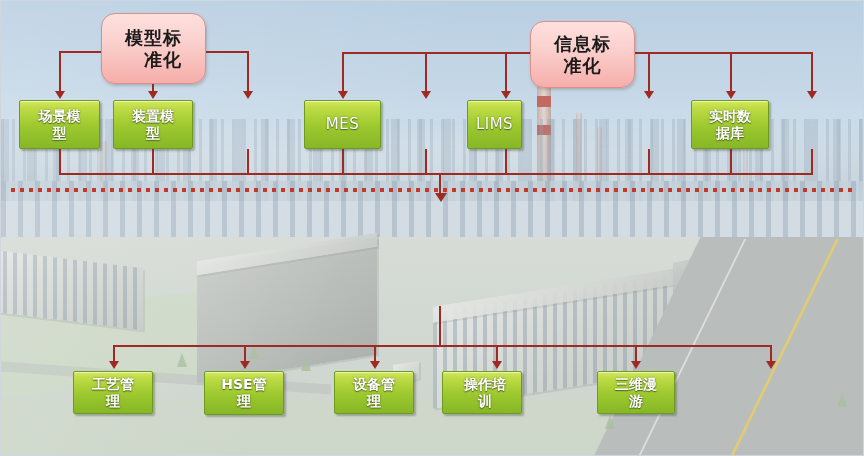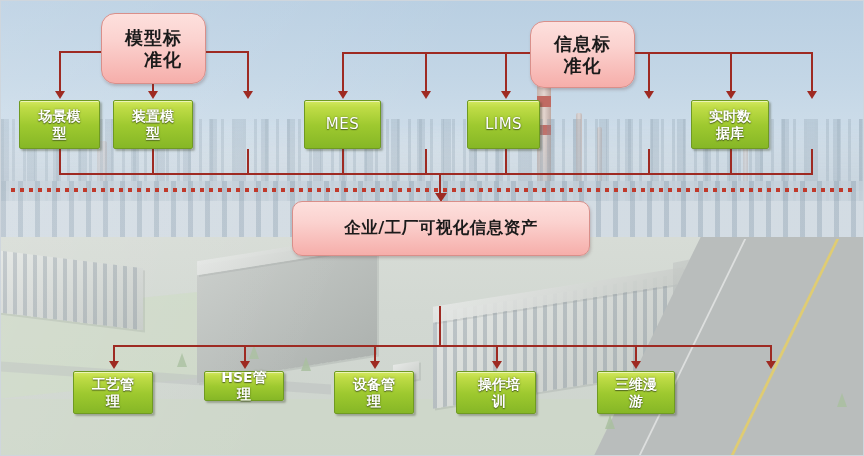--- a/index.html
+++ b/index.html
@@ -182,46 +182,45 @@
 
   <div class="pinkbox tall" style="left:529px;top:20px;width:103px;height:65px;white-space:pre-line;">信息标
 准化</div>
 
   <div class="greenbox" style="left:18px;top:99px;width:81px;height:49px;white-space:pre-line;">场景模
 型</div>
   <div class="greenbox" style="left:112px;top:99px;width:80px;height:49px;white-space:pre-line;">装置模
 型</div>
 
   <div class="greenbox lat" style="left:303px;top:99px;width:77px;height:49px;">MES</div>
-  <div class="greenbox lat" style="left:466px;top:99px;width:73px;height:49px;">LIMS</div>
+  <div class="greenbox lat" style="left:466px;top:99px;width:55px;height:49px;">LIMS</div>
 
   <div class="greenbox" style="left:690px;top:99px;width:78px;height:49px;white-space:pre-line;">实时数
 据库</div>
 
-  <div class="pinkbox wide" style="left:291px;top:200px;width:296px;height:53px;">企业/工厂可视化信息资产</div>
 
   <div class="ln v" style="left:438px;top:305px;height:40px;"></div>
   <div class="ln h" style="left:112px;top:344px;width:657px;"></div>
   <div class="ln v" style="left:112px;top:344px;height:18px;"></div>
   <div class="arrow" style="left:108px;top:360px;"></div>
   <div class="ln v" style="left:243px;top:344px;height:18px;"></div>
   <div class="arrow" style="left:239px;top:360px;"></div>
   <div class="ln v" style="left:373px;top:344px;height:18px;"></div>
   <div class="arrow" style="left:369px;top:360px;"></div>
   <div class="ln v" style="left:495px;top:344px;height:18px;"></div>
   <div class="arrow" style="left:491px;top:360px;"></div>
   <div class="ln v" style="left:634px;top:344px;height:18px;"></div>
   <div class="arrow" style="left:630px;top:360px;"></div>
   <div class="ln v" style="left:769px;top:344px;height:18px;"></div>
   <div class="arrow" style="left:765px;top:360px;"></div>
 
   <div class="greenbox" style="left:72px;top:370px;width:80px;height:43px;white-space:pre-line;">工艺管
 理</div>
-  <div class="greenbox" style="left:203px;top:370px;width:80px;height:30px;white-space:pre-line;">HSE管
+  <div class="greenbox" style="left:203px;top:370px;width:80px;height:44px;white-space:pre-line;">HSE管
 理</div>
   <div class="greenbox" style="left:333px;top:370px;width:80px;height:43px;white-space:pre-line;">设备管
 理</div>
-  <div class="greenbox" style="left:455px;top:370px;width:80px;height:43px;white-space:pre-line;padding-left:8px;">操作培
+  <div class="greenbox" style="left:441px;top:370px;width:80px;height:43px;white-space:pre-line;padding-left:8px;">操作培
 训</div>
   <div class="greenbox" style="left:596px;top:370px;width:78px;height:43px;white-space:pre-line;">三维漫
 游</div>
 
 </div>
 
 </body></html>

